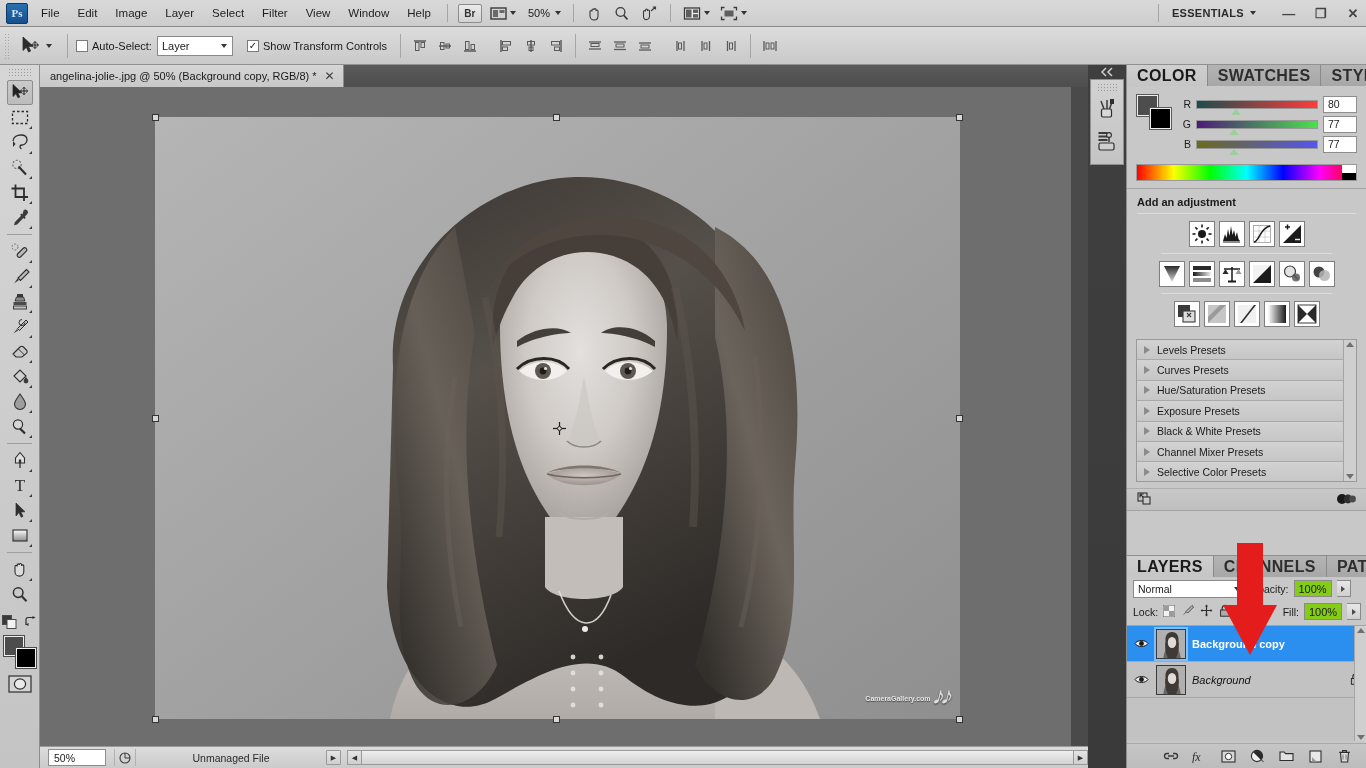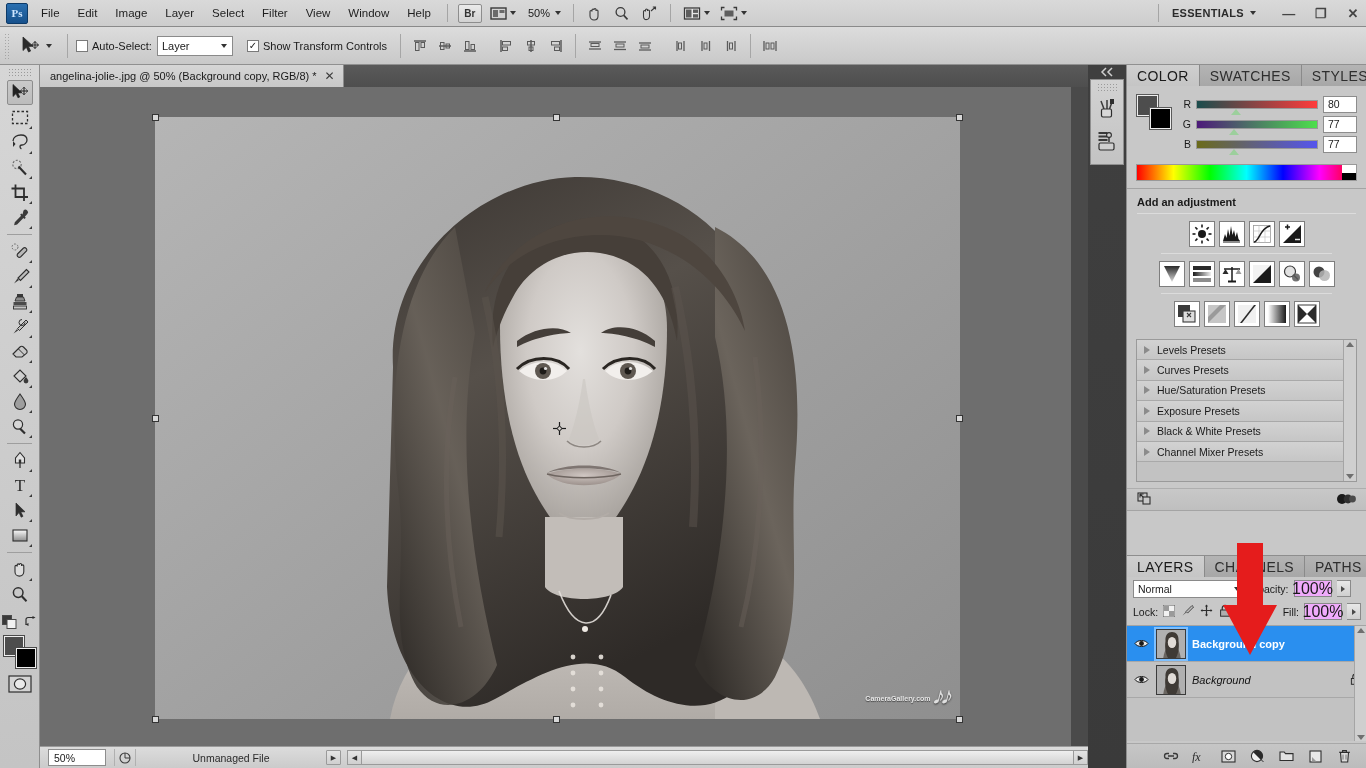--- a/index.html
+++ b/index.html
@@ -191,21 +191,21 @@
     background: #c8c8c8; border-left: 1px solid #8e8e8e;
   }
   .panel { background: #c8c8c8; border-bottom: 1px solid #a4a4a4; }
   .panel-tabs {
     height: 21px; display: flex; align-items: stretch;
     background: linear-gradient(#9e9e9e,#939393);
     position: relative;
   }
   .ptab {
     display: flex; align-items: center; padding: 0 10px;
-    font-size: 14px; font-weight: normal; letter-spacing: .4px; color: #2e2e2e;
+    font-size: 16px; font-weight: bold; letter-spacing: .4px; color: #2e2e2e;
     background: linear-gradient(#b4b4b4,#a7a7a7);
     border-right: 1px solid #8a8a8a;
   }
   .ptab.active { background: linear-gradient(#cfcfcf,#c5c5c5); color: #1a1a1a; }
   .ptab-menu { margin-left: auto; display: flex; align-items: center; padding: 0 7px; }
   .pmenu-icon { width: 13px; height: 10px; position: relative; }
   .pmenu-icon i { position: absolute; left: 3px; right: 0; height: 1.5px; background: #333; }
 
   
   .color-body { padding: 8px 9px 4px 9px; display: flex; gap: 10px; }
@@ -262,22 +262,22 @@
     background: linear-gradient(#c8c8c8,#bfbfbf); border-top: 1px solid #aeaeae; }
 
   
   .layers-panel { position: absolute; left: 0; bottom: 0; width: 240px; height: 213px;
     background: #c8c8c8; border-top: 1px solid #8e8e8e; }
   .lrow { display: flex; align-items: center; height: 23px; padding: 0 6px; gap: 5px; }
   .blend-select { width: 112px; height: 18px; background: #fff; border: 1px solid #8a8a8a;
     display: flex; align-items: center; padding: 0 4px; font-size: 10.5px; position: relative; }
   .blend-select .caret { position: absolute; right: 4px; }
   .lfield-lbl { font-size: 10.5px; }
-  .num-field { width: 38px; height: 17px; background: #f0abfc; border: 1px solid #8a8a8a;
-    font-size: 16px; display: flex; align-items: center; justify-content: center; }
+  .num-field { width: 38px; height: 17px; background: #84cc16; border: 1px solid #8a8a8a;
+    font-size: 11px; display: flex; align-items: center; justify-content: center; }
   .spin { width: 14px; height: 17px; border: 1px solid #8a8a8a; border-left: none;
     background: linear-gradient(#e8e8e8,#cfcfcf);
     display: flex; align-items: center; justify-content: center; }
   .lock-icons { display: flex; align-items: center; gap: 6px; }
   .layer-list { position: absolute; left: 0; top: 69px; width: 240px; height: 116px;
     background: #c2c2c2; border-top: 1px solid #a4a4a4; overflow: hidden; }
   .layer-item {
     height: 36px; display: flex; align-items: center; gap: 6px; padding: 0 6px;
     border-bottom: 1px solid #a8a8a8;
   }
@@ -1124,20 +1124,24 @@
             <span class="tri-right"></span>
             <span>Exposure Presets</span>
           </div>
           <div class="preset-item">
             <span class="tri-right"></span>
             <span>Black &amp; White Presets</span>
           </div>
           <div class="preset-item">
             <span class="tri-right"></span>
             <span>Channel Mixer Presets</span>
+          </div>
+          <div class="preset-item">
+            <span class="tri-right"></span>
+            <span>Selective Color Presets</span>
           </div>
         </div>
         <div class="presets-sb">
           <span class="sb-tri-u"></span>
           <span class="sb-tri-d"></span>
         </div>
       </div>
 
       <div class="adj-footer">
         <span>

